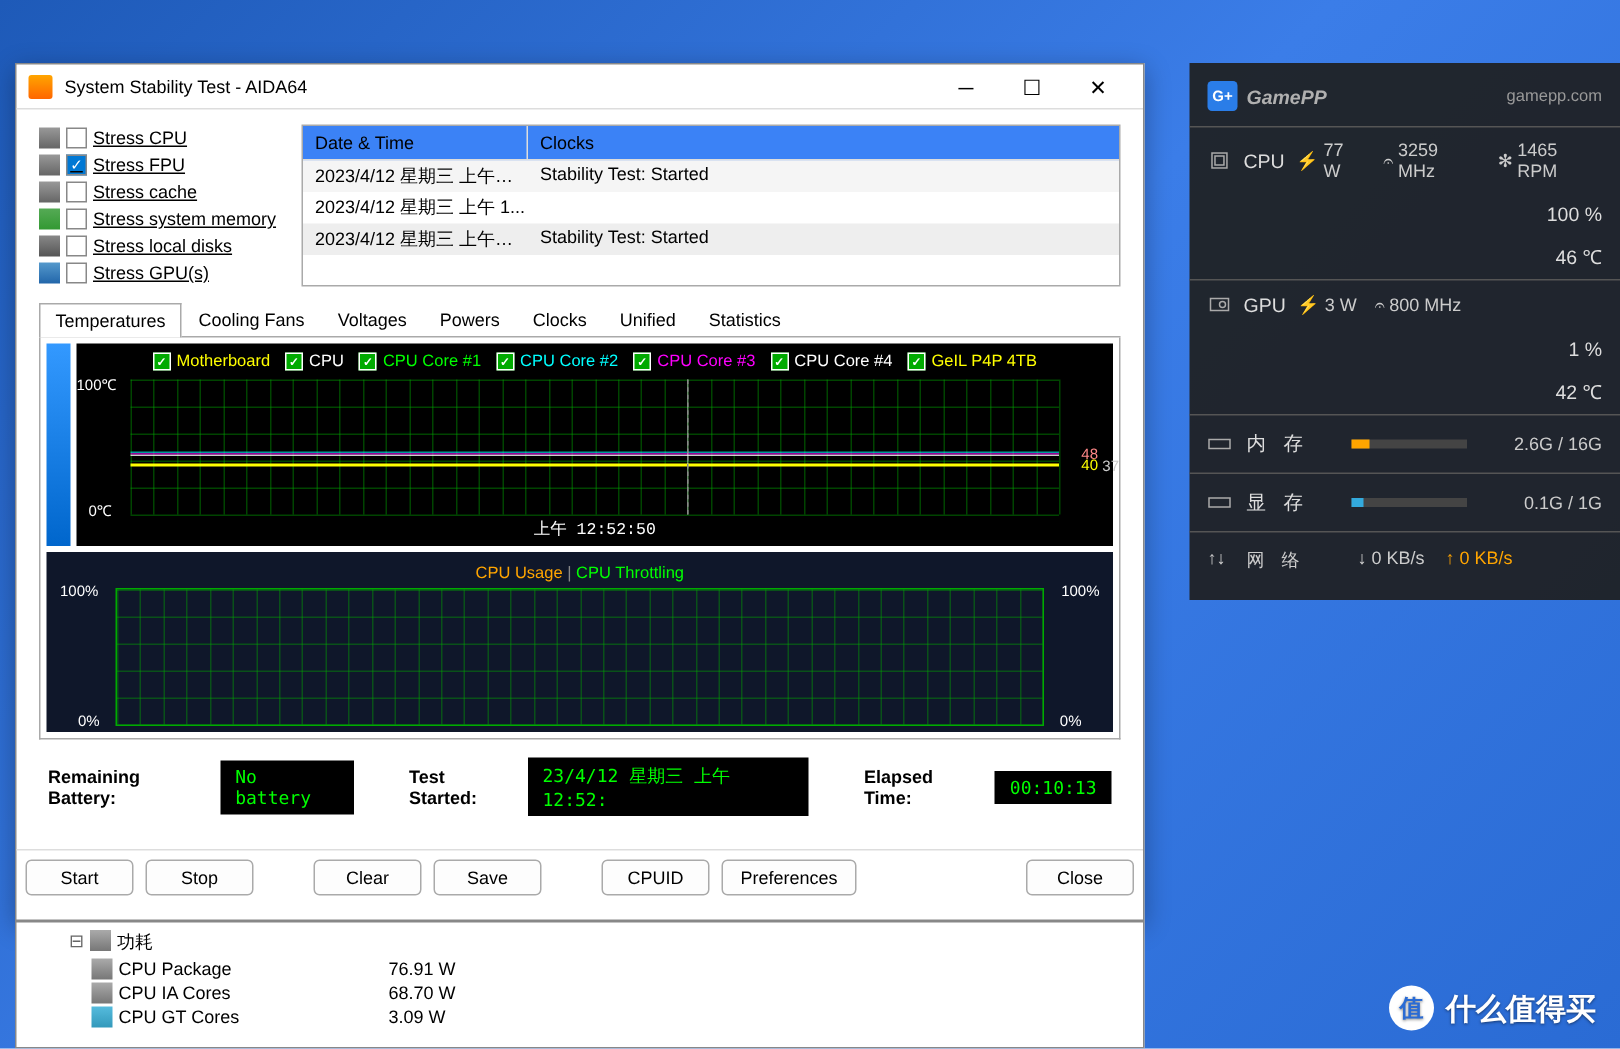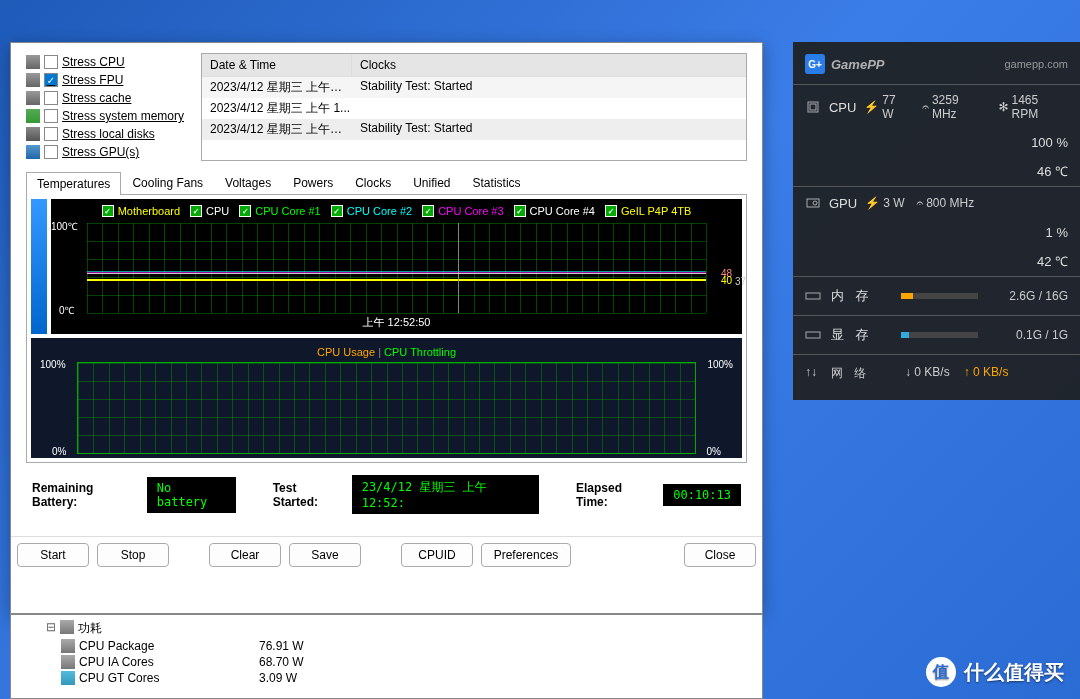--- a/index.html
+++ b/index.html
@@ -19,21 +19,21 @@
 .stress-item { display: flex; align-items: center; gap: 4px; font-size: 12px; padding: 2px 0; text-decoration: underline; }
 .stress-icon { width: 14px; height: 14px; background: #888; }
 .stress-icon.cpu { background: linear-gradient(#999,#666); }
 .stress-icon.mem { background: linear-gradient(#5a5,#393); }
 .stress-icon.disk { background: linear-gradient(#888,#555); }
 .stress-icon.gpu { background: linear-gradient(#59c,#26a); }
 .stress-check { width: 14px; height: 14px; border: 1px solid #888; background: #fff; display: flex; align-items: center; justify-content: center; font-size: 10px; color: #fff; }
 .stress-check.checked { background: #0078d4; }
 
 .log-table { flex: 1; border: 1px solid #aaa; font-size: 12px; }
-.log-header { display: flex; background: #e5e5e5; border-bottom: 1px solid #ddd; align-items: flex-end; }
+.log-header { display: flex; background: #3b82f6; border-bottom: 1px solid #ddd; align-items: flex-end; }
 .log-header > div { padding: 4px 8px; border-right: 1px solid #ddd; }
 .log-header > div:first-child { width: 150px; }
 .log-header > div:last-child { flex: 1; border-right: none; }
 .log-row { display: flex; }
 .log-row > div { padding: 2px 8px; }
 .log-row > div:first-child { width: 150px; white-space: nowrap; overflow: hidden; text-overflow: ellipsis; }
 .log-row > div:last-child { flex: 1; }
 .log-row:nth-child(even) { background: #f5f5f5; }
 .log-row:last-child { background: #eee; }
 
@@ -47,21 +47,21 @@
 
 .temp-graph { flex: 1; background: #000; padding: 4px; position: relative; }
 .legend { display: flex; flex-wrap: wrap; gap: 10px; justify-content: center; font-size: 11px; color: #fff; padding: 2px 0 6px; }
 .legend-item { display: flex; align-items: center; gap: 4px; }
 .legend-check { width: 12px; height: 12px; border: 1px solid #fff; background: #0a0; display: flex; align-items: center; justify-content: center; color: #fff; font-size: 8px; font-weight: bold; }
 .graph-canvas { position: relative; height: 90px; margin: 0 32px; }
 .y-label { position: absolute; font-size: 10px; color: #fff; }
 .grid { position: absolute; inset: 0; }
 .grid-line { position: absolute; background: #0a0; opacity: 0.4; }
 .data-line { position: absolute; height: 2px; left: 0; right: 0; }
-.time-label { text-align: center; font-size: 11px; color: #fff; padding-top: 2px; }
+.time-label { text-align: center; font-size: 11px; color: #fff; padding-top: 2px; font-family: Liberation Mono, monospace; }
 
 .usage-graph { background: #0f172a; padding: 4px; }
 .usage-title { text-align: center; font-size: 11px; padding: 4px; }
 .usage-canvas { position: relative; height: 92px; margin: 0 42px; border: 1px solid #0a0; }
 
 .status-row { display: flex; align-items: center; gap: 10px; padding: 12px 6px; font-size: 12px; font-weight: bold; }
 .status-box { background: #000; color: #0f0; padding: 4px 10px; font-family: monospace; font-size: 12px; font-weight: normal; }
 
 .btn-row { display: flex; gap: 8px; padding: 6px; border-top: 1px solid #ddd; }
 .btn { padding: 4px 0; width: 72px; text-align: center; font-size: 12px; border: 1px solid #aaa; background: #fdfdfd; border-radius: 4px; cursor: pointer; }
@@ -95,20 +95,29 @@
 .gp-netrow { display: flex; gap: 14px; padding: 10px 12px; border-top: 1px solid #555; font-size: 12px; color: #ccc; }
 
 
 .watermark { position: absolute; right: 16px; bottom: 12px; display: flex; align-items: center; gap: 8px; color: #fff; font-size: 20px; font-weight: bold; text-shadow: 0 1px 2px rgba(0,0,0,0.5); }
 .watermark-icon { width: 30px; height: 30px; background: #fff; color: #2a6bd4; border-radius: 50%; display: flex; align-items: center; justify-content: center; font-size: 16px; }
 </style>
 </head>
 <body>
 
 <div class="aida-window">
+  <div class="titlebar">
+    <div class="titlebar-icon"></div>
+    <div class="titlebar-text">System Stability Test - AIDA64</div>
+    <div class="titlebar-btns">
+      <div class="titlebar-btn">─</div>
+      <div class="titlebar-btn">☐</div>
+      <div class="titlebar-btn">✕</div>
+    </div>
+  </div>
 
   <div class="content">
     <div class="top-row">
       <div class="stress-list">
         <div class="stress-item">
             <div class="stress-icon cpu"></div>
             <div class="stress-check"></div>
             <span>Stress CPU</span>
           </div>
         <div class="stress-item">

